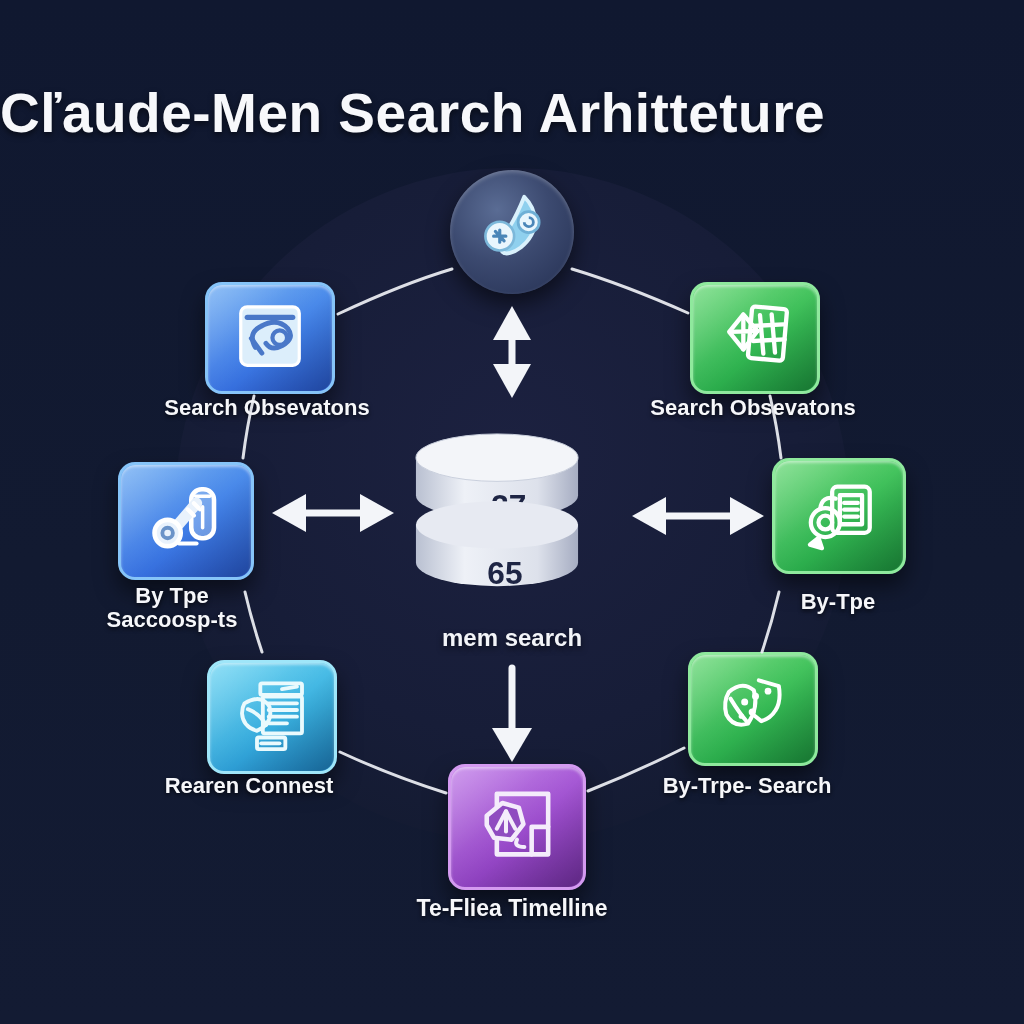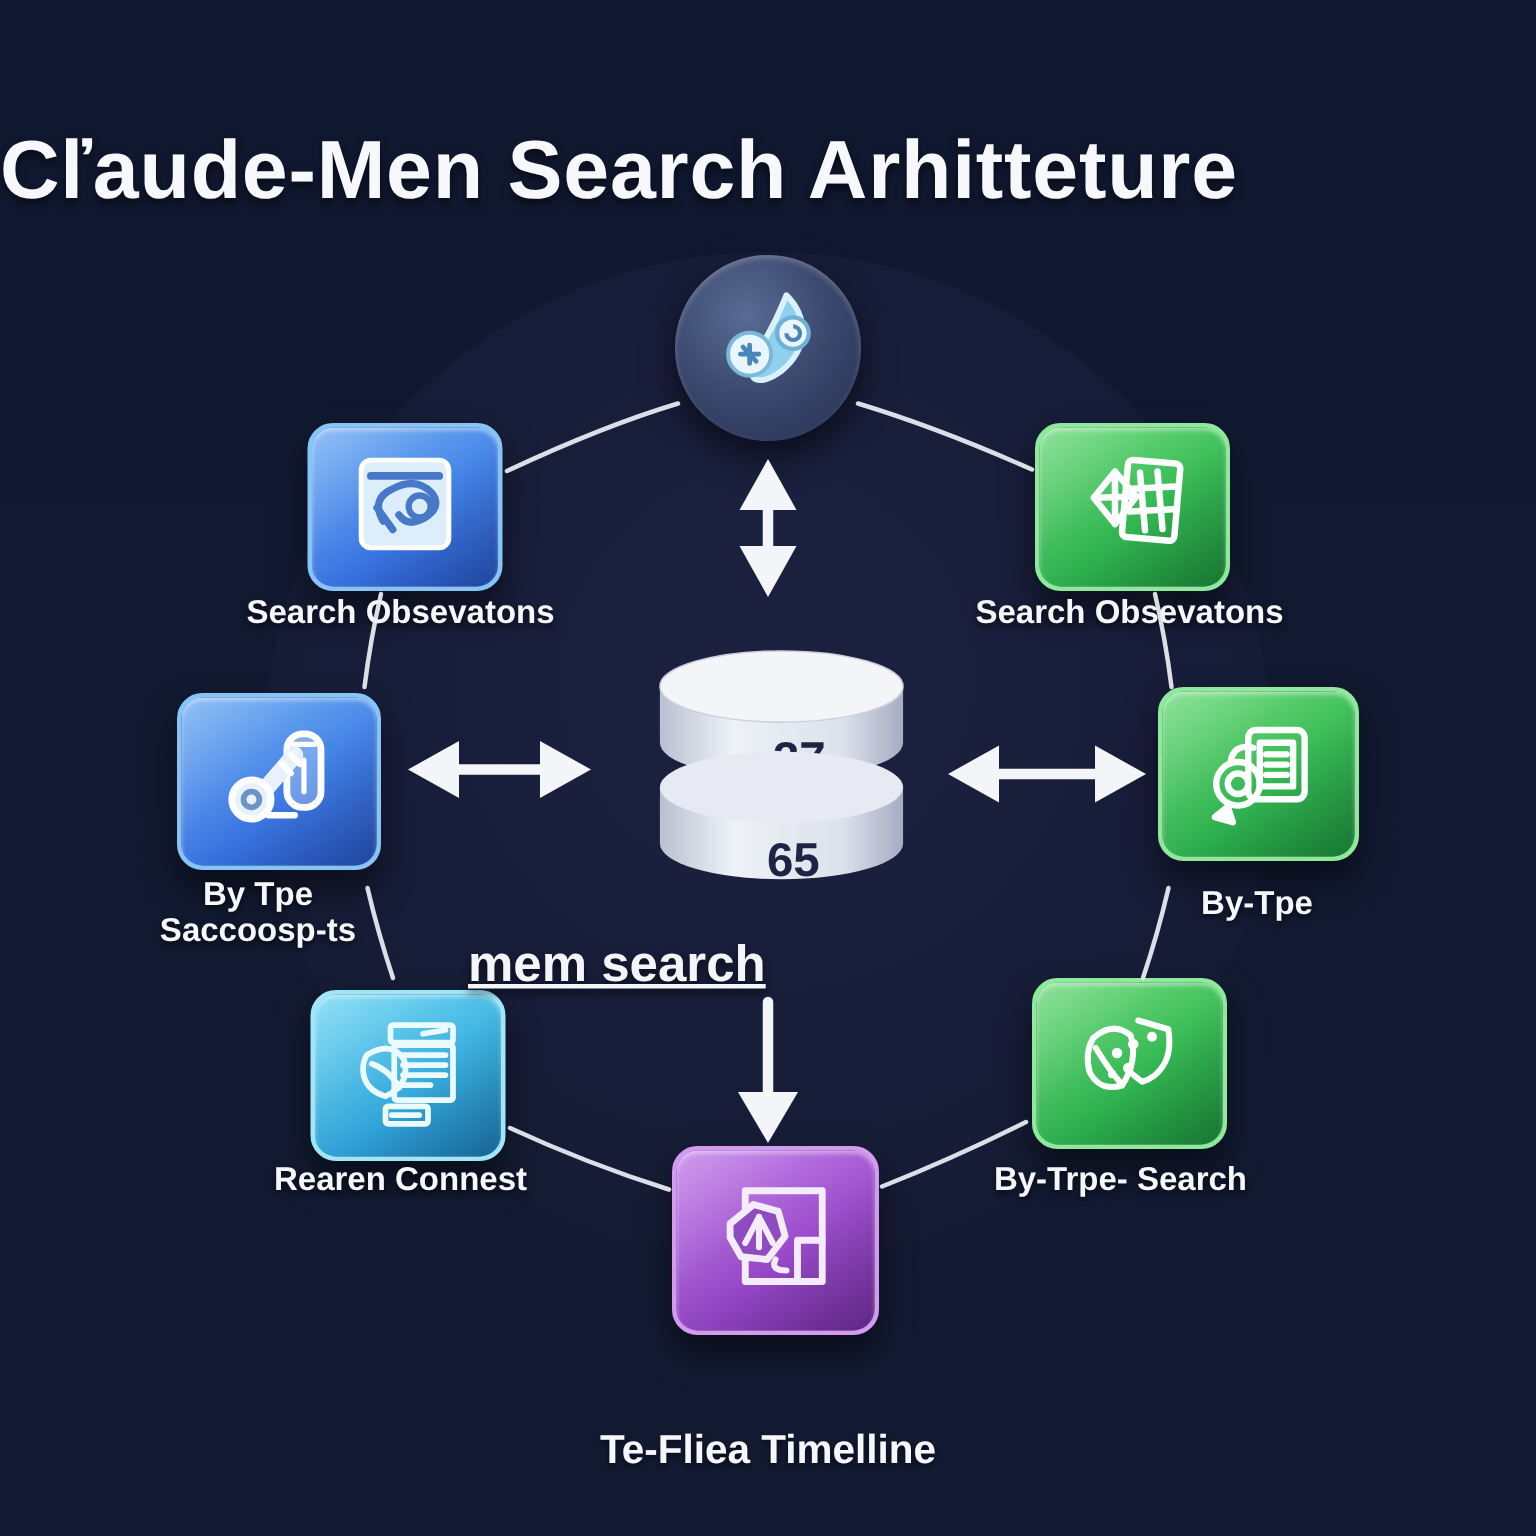--- a/index.html
+++ b/index.html
@@ -38,24 +38,24 @@
     color:#f6f7fa;text-shadow:0 2px 4px rgba(0,0,0,.65);white-space:nowrap;
   }
   
   .hub-circle{
     position:absolute;left:450px;top:170px;width:124px;height:124px;border-radius:50%;
     background:radial-gradient(circle at 38% 32%, #5a6c94 0%, #3c4a70 45%, #242f51 100%);
     box-shadow:0 10px 22px rgba(0,0,0,.55), inset 0 2px 4px rgba(255,255,255,.25);
     display:flex;align-items:center;justify-content:center;
   }
   
-  .db{position:absolute;left:432px;top:428px;}
+  .db{position:absolute;left:408px;top:428px;}
   .center-label{
-    position:absolute;left:312px;top:624px;width:400px;
-    font-size:34px;font-weight:800;color:#f3f5f9;text-shadow:0 3px 6px rgba(0,0,0,.6);text-decoration:underline;
+    position:absolute;left:312px;top:624px;width:400px;text-align:center;
+    font-size:24px;font-weight:800;color:#f3f5f9;text-shadow:0 3px 6px rgba(0,0,0,.6);
   }
   .overlay{position:absolute;left:0;top:0;pointer-events:none;}
 </style>
 </head>
 <body>
 
 <div class="bg-circle"></div>
 
 <h1 class="title">Cľaude-Men Search Arhitteture</h1>
 
@@ -138,21 +138,21 @@
       <path d="M30 8.5 l9 -1.5"></path>
       <rect x="18.5" y="13" width="23.5" height="22" rx="1"></rect>
       <path d="M22 17 h17 M22 21 h17 M22 25 h17 M22 29 h11"></path>
       <path d="M7.5 17 q10 -6 15 2 q2.5 10 -7.5 14.5 q-8.5 -2.5 -9 -10.5 q0 -3.5 1.5 -6z"></path>
       <path d="M9.5 20.5 q7 2.5 11 9.5"></path>
       <rect x="15" y="37.5" width="17" height="7" rx="1"></rect>
       <path d="M17.5 41 h11"></path>
     </svg>
   </span>
 </div>
-<div class="node-label" style="left:152px;top:774px;width:230px;">Rearen Connest</div>
+<div class="node-label" style="left:134px;top:774px;width:230px;">Rearen Connest</div>
 
 <div class="tile green" style="left:688px;top:652px;width:124px;height:108px;">
   <span>
     <svg width="80" height="80" viewBox="0 0 48 48" fill="none" stroke="#ffffff" stroke-width="2.4" stroke-linecap="round" stroke-linejoin="round">
       <path d="M9.5 15 q8 -7 15 -1 q3 10 -3.5 20 q-9 2.5 -13 -5.5 q-2 -7.5 1.5 -13.5z"></path>
       <path d="M27.5 8 l12 3.5 q1.5 9 -2 14.5 q-3 5 -8.5 6.5 l-5 -4"></path>
       <path d="M10.5 19 q5.5 9 10 14"></path>
       <circle cx="19" cy="21" r="2.1" fill="#ffffff" stroke="none"></circle>
       <circle cx="25.5" cy="17.5" r="2.1" fill="#ffffff" stroke="none"></circle>
       <circle cx="23.5" cy="27" r="2.1" fill="#ffffff" stroke="none"></circle>
@@ -168,21 +168,21 @@
     <svg width="88" height="88" viewBox="0 0 48 48" fill="none" stroke="#f4ecfb" stroke-width="2.5" stroke-linecap="round" stroke-linejoin="round">
       <rect x="13" y="7" width="28" height="33"></rect>
       <path d="M41 25 h-9 v15"></path>
       <path d="M7.5 19 l8.5 -7 9 2.5 2.5 9 -6.5 8.5 -9.5 -1 -4 -7z" fill="#8f4cc0"></path>
       <path d="M13 26 l5 -9.5 5 9.5" stroke-width="2.2"></path>
       <path d="M18 16.5 v11" stroke-width="2.2"></path>
       <path d="M24 32 q-2 4 4 4" stroke-width="2.2"></path>
     </svg>
   </span>
 </div>
-<div class="node-label" style="left:382px;top:952px;width:260px;font-size:27px;">Te-Fliea Timelline</div>
+<div class="node-label" style="left:382px;top:896px;width:260px;font-size:23px;">Te-Fliea Timelline</div>
 
 <div class="db">
   <svg width="178" height="172" viewBox="0 0 180 174">
     <defs>
       <linearGradient id="cyl" x1="0" y1="0" x2="1" y2="0">
         <stop offset="0" stop-color="#b9c0d1"></stop>
         <stop offset="0.3" stop-color="#eef1f7"></stop>
         <stop offset="0.75" stop-color="#dde1eb"></stop>
         <stop offset="1" stop-color="#a6adc2"></stop>
       </linearGradient>

